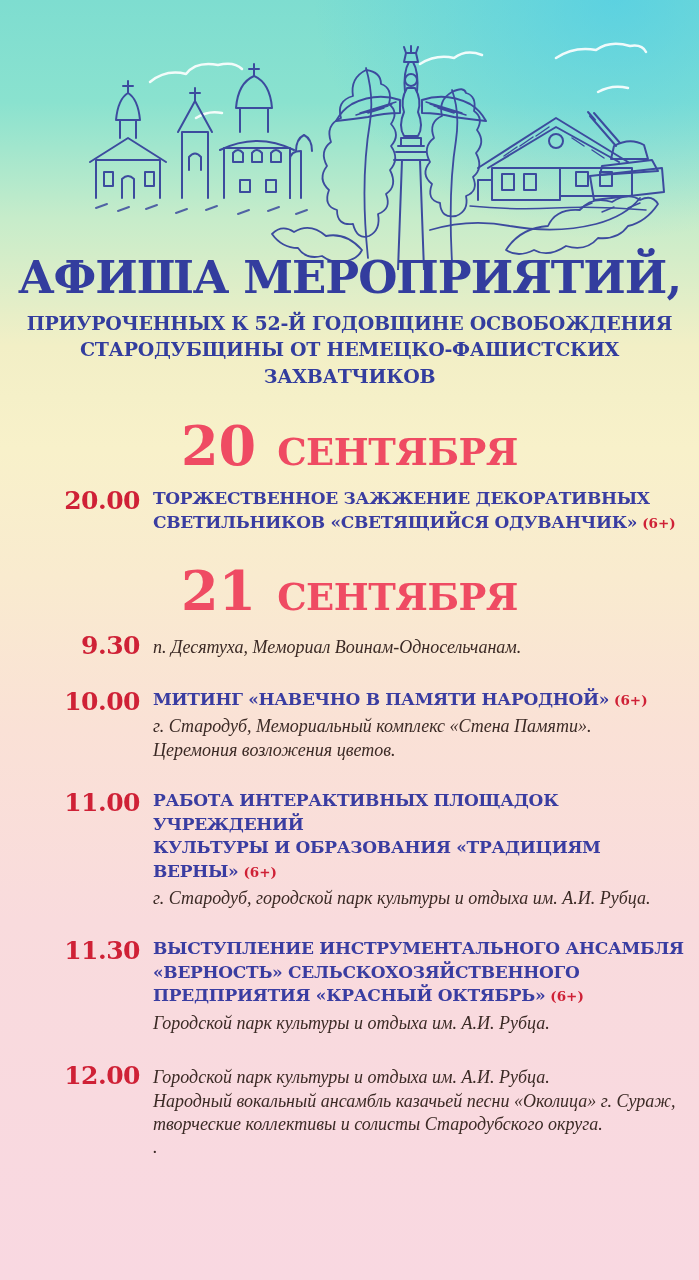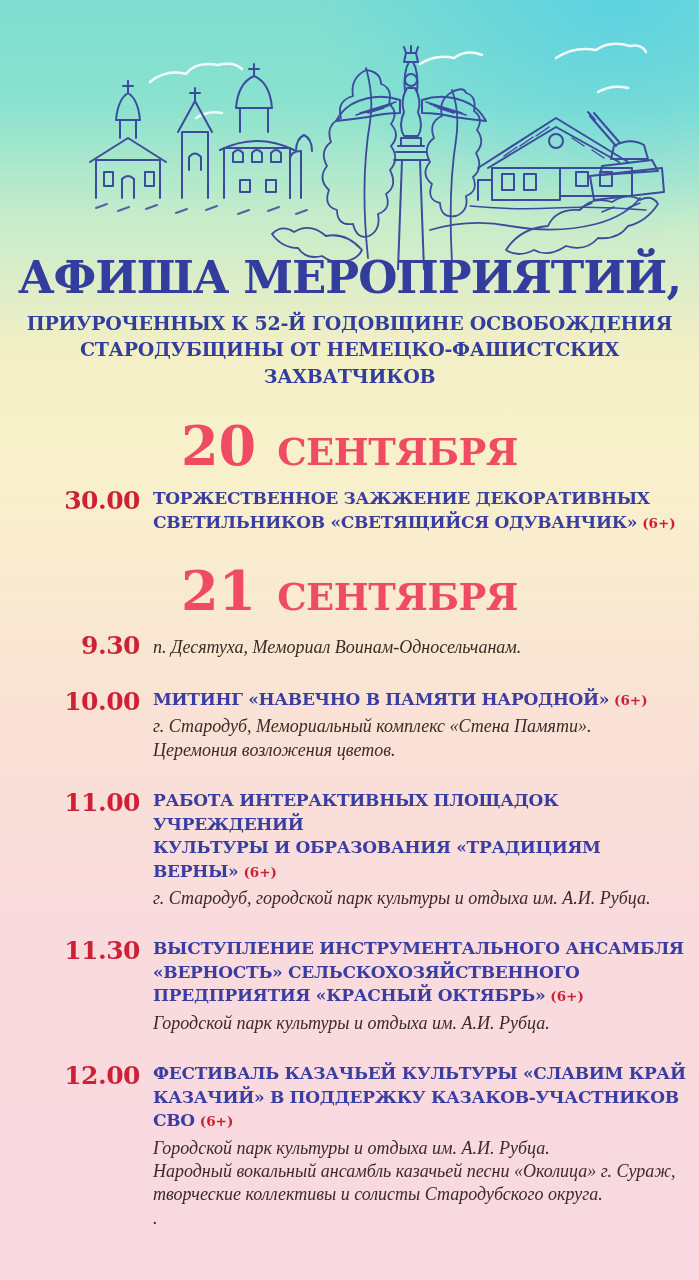--- a/index.html
+++ b/index.html
@@ -164,21 +164,21 @@
     </div>
 
     <div>
         <section>
     <div class="day-header">
       <span class="day-number">20</span>
       <span class="day-month">СЕНТЯБРЯ</span>
     </div>
     <div class="events">
             <div class="event">
-    <div class="event-time">30.00</div>
+    <div class="event-time">20.00</div>
     <div class="event-body">
       <div class="event-title"><span class="t">ТОРЖЕСТВЕННОЕ ЗАЖЖЕНИЕ ДЕКОРАТИВНЫХ
 СВЕТИЛЬНИКОВ «СВЕТЯЩИЙСЯ ОДУВАНЧИК»</span><span class="age">(6+)</span></div>
     </div>
   </div>
           </div>
   </section>
         <section>
     <div class="day-header">
       <span class="day-number">21</span>
@@ -212,22 +212,20 @@
     <div class="event-body">
       <div class="event-title"><span class="t">ВЫСТУПЛЕНИЕ ИНСТРУМЕНТАЛЬНОГО АНСАМБЛЯ
 «ВЕРНОСТЬ» СЕЛЬСКОХОЗЯЙСТВЕННОГО
 ПРЕДПРИЯТИЯ «КРАСНЫЙ ОКТЯБРЬ»</span><span class="age">(6+)</span></div>
       <div class="event-details">Городской парк культуры и отдыха им. А.И. Рубца.</div>
     </div>
   </div>
             <div class="event">
     <div class="event-time">12.00</div>
     <div class="event-body">
-      <div class="event-title"><span class="t">ФЕСТИВАЛЬ КАЗАЧЬЕЙ КУЛЬТУРЫ «СЛАВИМ КРАЙ
-КАЗАЧИЙ» В ПОДДЕРЖКУ КАЗАКОВ-УЧАСТНИКОВ СВО</span><span class="age">(6+)</span></div>
       <div class="event-details">Городской парк культуры и отдыха им. А.И. Рубца.
 Народный вокальный ансамбль казачьей песни «Околица» г. Сураж,
 творческие коллективы и солисты Стародубского округа.
 .</div>
     </div>
   </div>
           </div>
   </section>
       </div>
 

